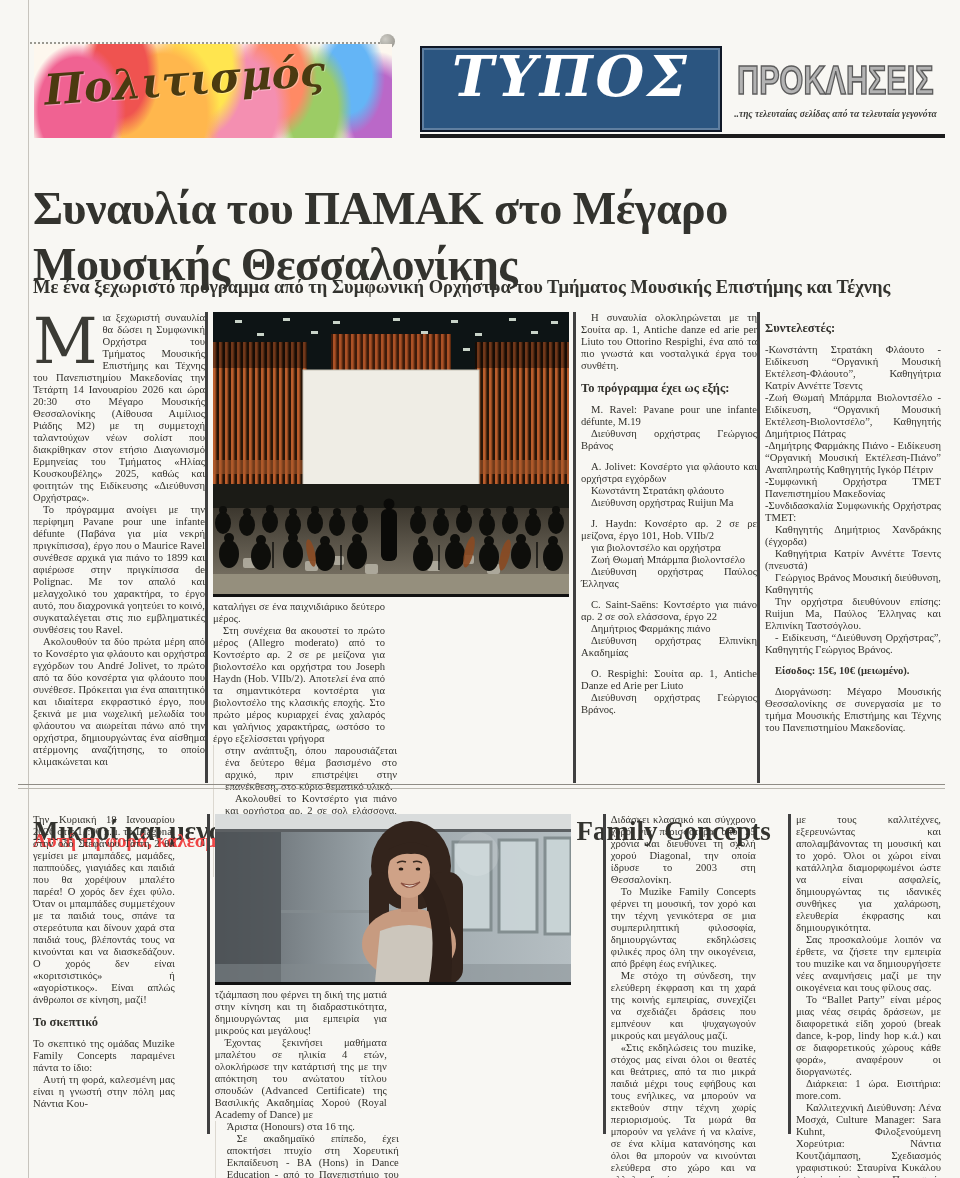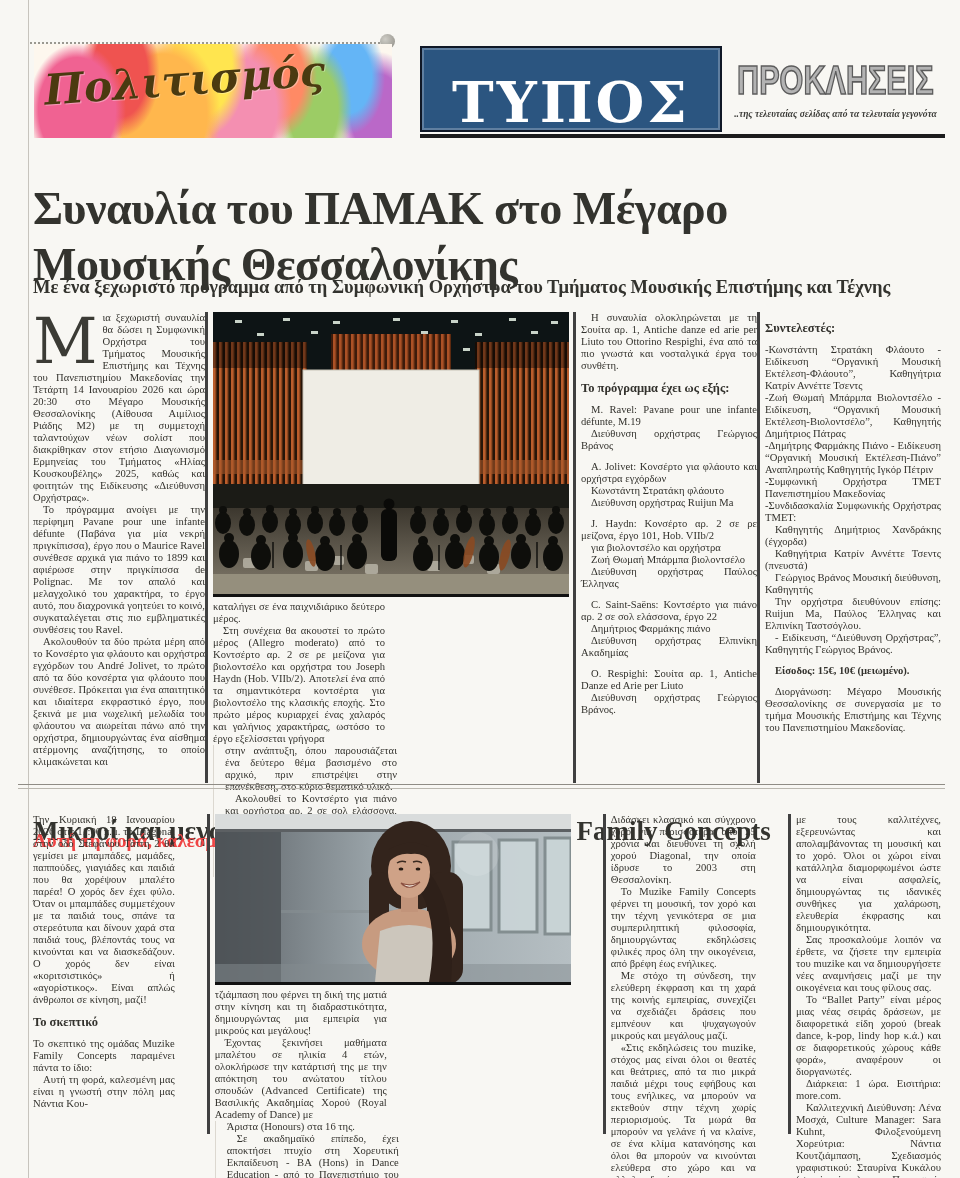--- a/index.html
+++ b/index.html
@@ -22,21 +22,21 @@
         radial-gradient(ellipse 55px 95px at 78% 70%,#9ccc65 0 45%,transparent 70%),
         radial-gradient(ellipse 50px 80px at 88% 35%,#64b5f6 0 45%,transparent 72%),
         radial-gradient(ellipse 60px 90px at 96% 75%,#ba68c8 0 45%,transparent 70%),
         linear-gradient(#fdf7ee,#fdf7ee);}
   .logo-script{position:absolute;left:44px;top:56px;font-family:"DejaVu Serif",serif;
         font-style:italic;font-weight:bold;font-size:42px;color:#4a3a10;transform:rotate(-4deg);
         text-shadow:1px 1px 0 rgba(255,255,255,.35);}
   .masthead{position:absolute;left:420px;top:46px;width:525px;height:88px;border-bottom:4px solid #1c1c1c;}
   .typos-box{position:absolute;left:0;top:0;width:298px;height:82px;background:#2b5580;
         border:2px solid #101826;box-shadow:inset 0 0 0 2px rgba(255,255,255,.25);
-        display:flex;align-items:flex-end;justify-content:center;}
+        display:flex;align-items:flex-start;justify-content:center;font-style:italic;}
   .typos-text{color:#fff;font-family:"DejaVu Serif",serif;font-weight:bold;font-size:56px;
         letter-spacing:3px;line-height:1;}
   .prokliseis{position:absolute;left:306px;top:4px;width:219px;text-align:center;}
   .prokliseis-text{display:inline-block;font-family:"Liberation Sans",sans-serif;font-weight:bold;
         font-size:30px;letter-spacing:0;color:#b3b3b3;-webkit-text-stroke:1.2px #5c5c5c;
         transform:scale(1.02,1.35);transform-origin:center top;margin-top:8px;}
   .prokliseis-tag{font-size:9.5px;font-style:italic;font-weight:bold;color:#3c3c38;margin-top:17px;}
 
   
   .a1-headline{position:absolute;left:33px;top:150px;width:900px;font-size:46px;line-height:56px;

